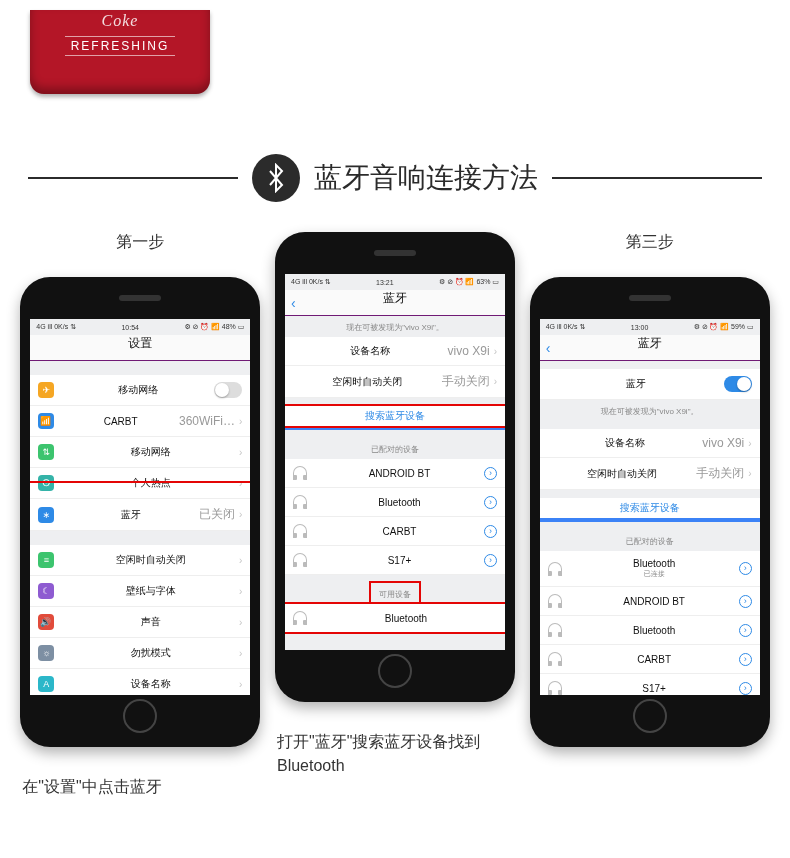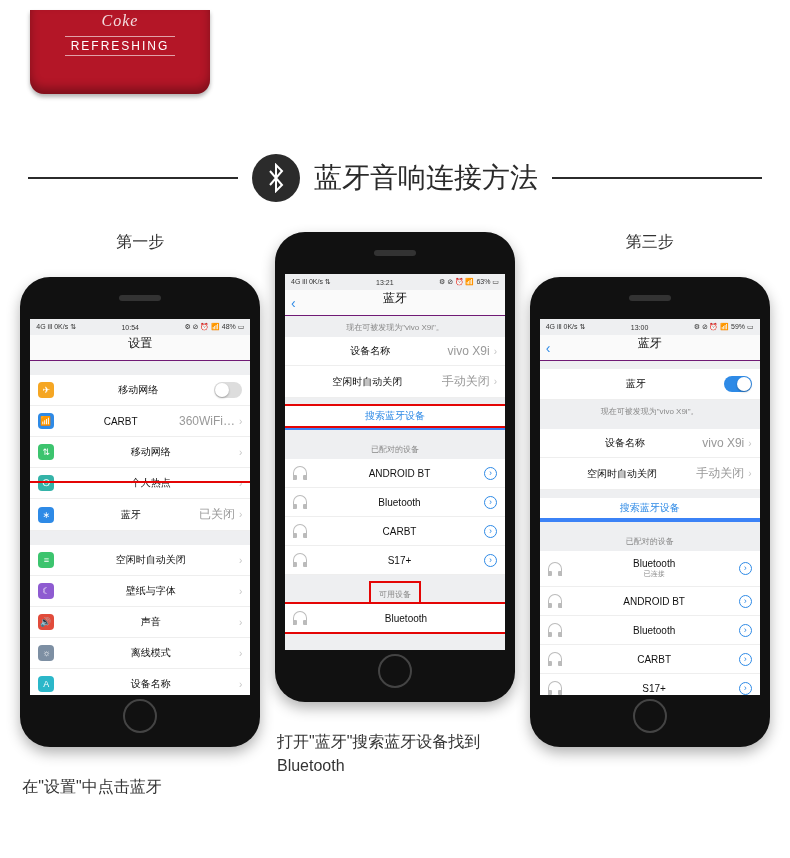--- a/index.html
+++ b/index.html
@@ -261,21 +261,21 @@
           <div class="icon" style="background:#e14b3b">
               <span>🔊</span>
             </div>
           <div class="label">声音</div>
           <div class="chev">›</div>
         </div>
         <div class="row">
           <div class="icon" style="background:#7d8fa3">
               <span>☼</span>
             </div>
-          <div class="label">离线模式</div>
+          <div class="label">勿扰模式</div>
           <div class="chev">›</div>
         </div>
         <div class="row">
           <div class="icon" style="background:#2bb7c9">
               <span>A</span>
             </div>
           <div class="label">设备名称</div>
           <div class="chev">›</div>
         </div>
 

